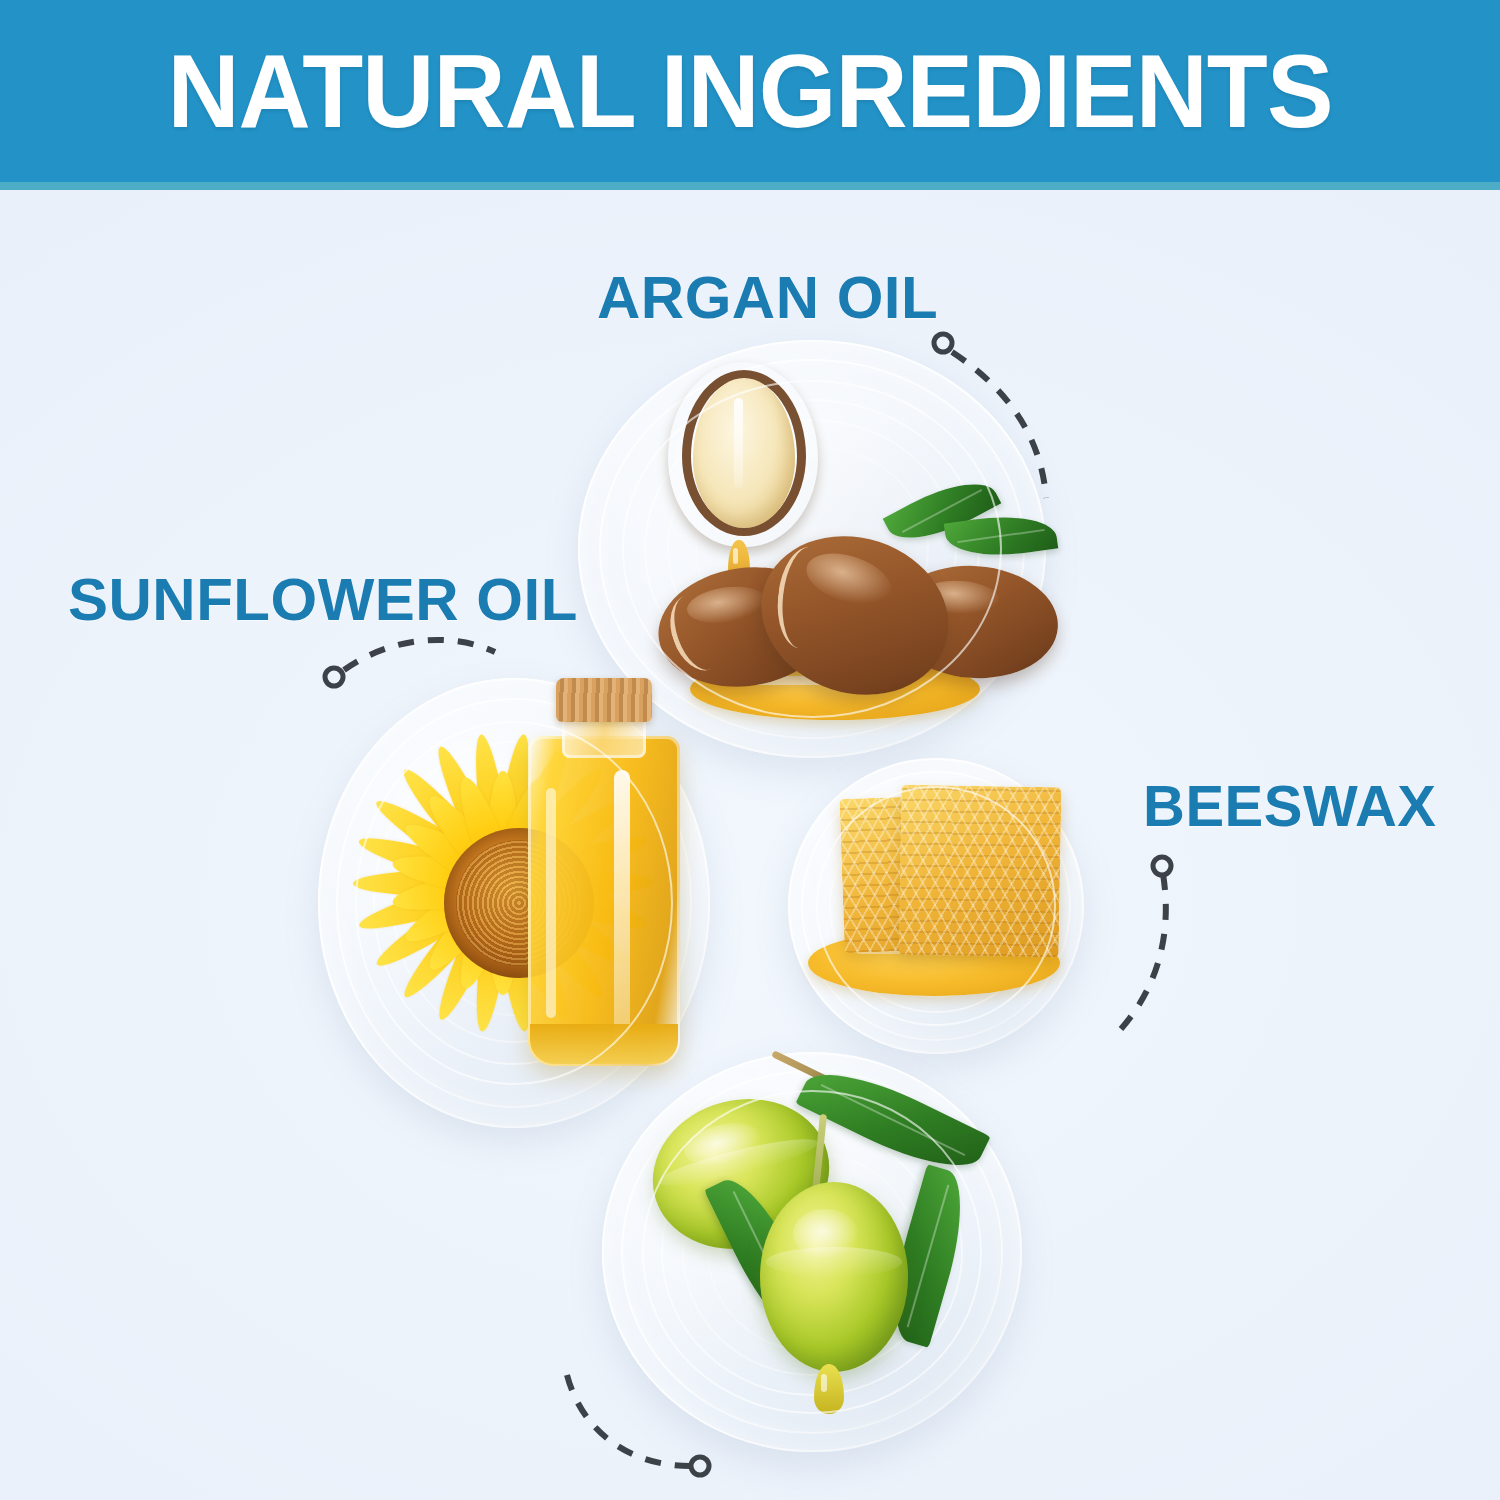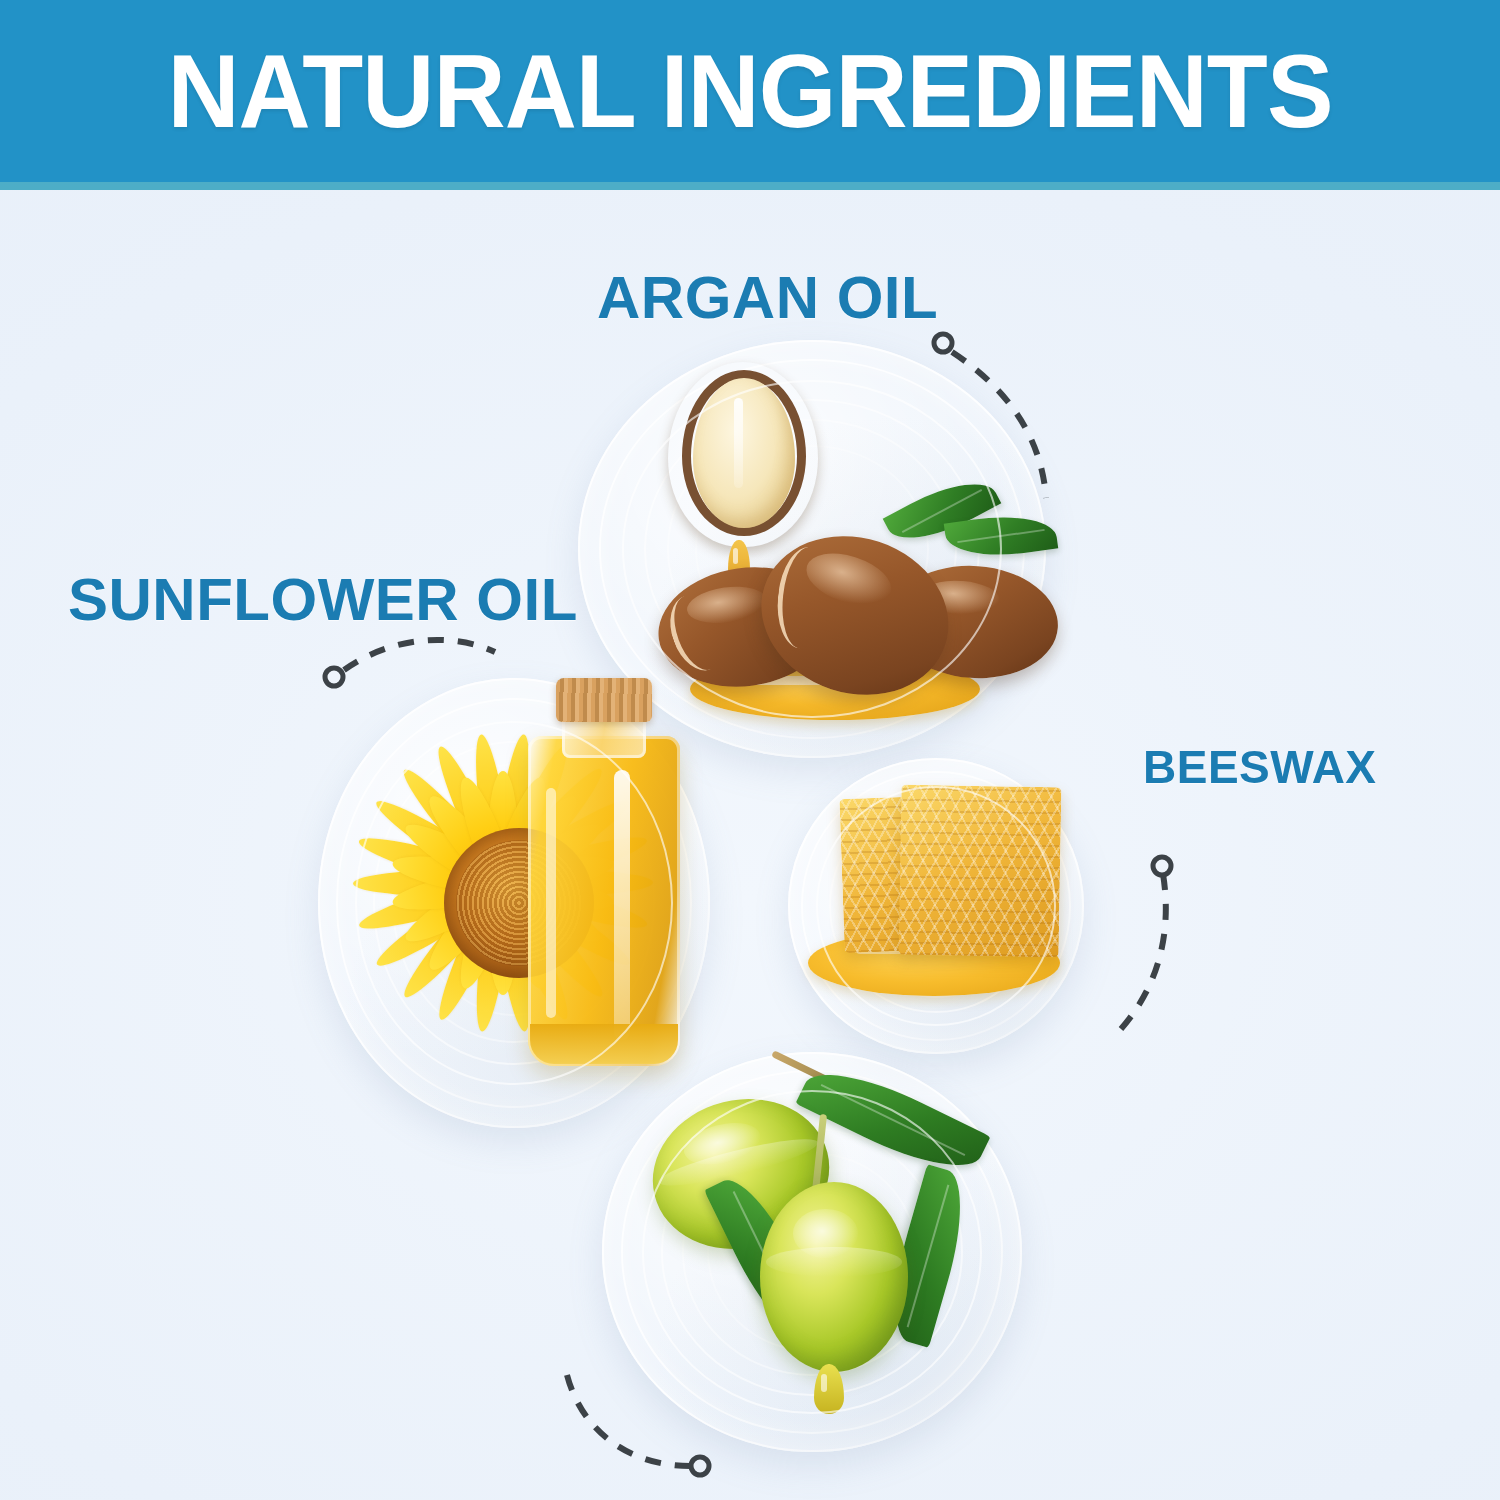--- a/index.html
+++ b/index.html
@@ -22,21 +22,21 @@
     transform:scaleX(.96);
     text-shadow:0 2px 4px rgba(0,0,0,.10);
     white-space:nowrap;
   }
 
   
   .label{position:absolute;color:#1b7cb2;font-weight:700;white-space:nowrap;
          letter-spacing:.5px;text-shadow:0 1px 1px rgba(255,255,255,.7);}
   #label-argan{left:597px;top:263px;font-size:60px;}
   #label-sunflower{left:68px;top:565px;font-size:60px;}
-  #label-beeswax{left:1143px;top:740px;font-size:46px;}
+  #label-beeswax{left:1143px;top:772px;font-size:58px;}
   #label-olive{left:322px;top:1292px;font-size:60px;}
 
   
   #connectors{position:absolute;left:0;top:0;width:1500px;height:1500px;pointer-events:none;}
 
   
   .dish{position:absolute;border-radius:50%;
         background:
           radial-gradient(circle at 38% 30%, rgba(255,255,255,.88) 0%, rgba(255,255,255,.42) 38%, rgba(255,255,255,.14) 62%, rgba(233,241,250,.05) 100%);
         box-shadow:

